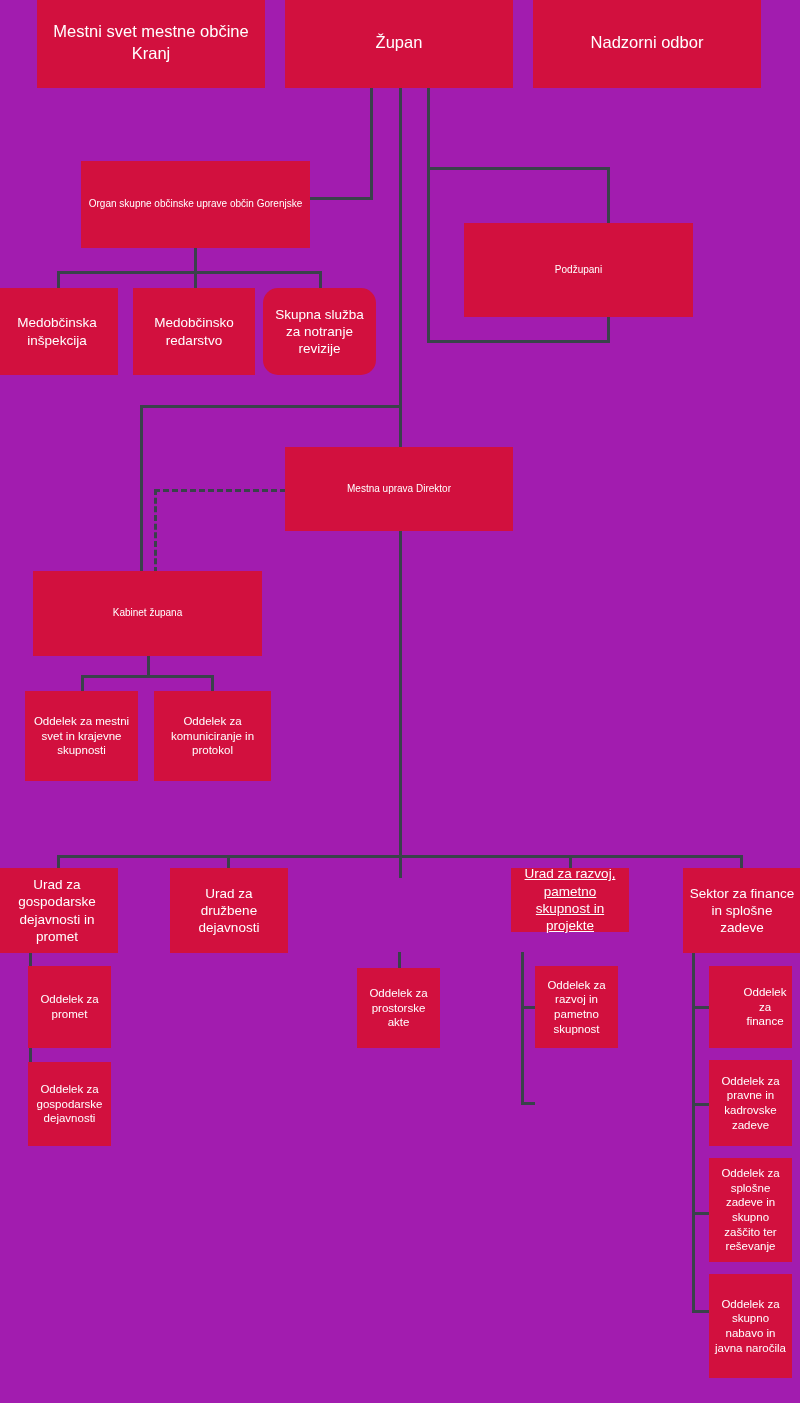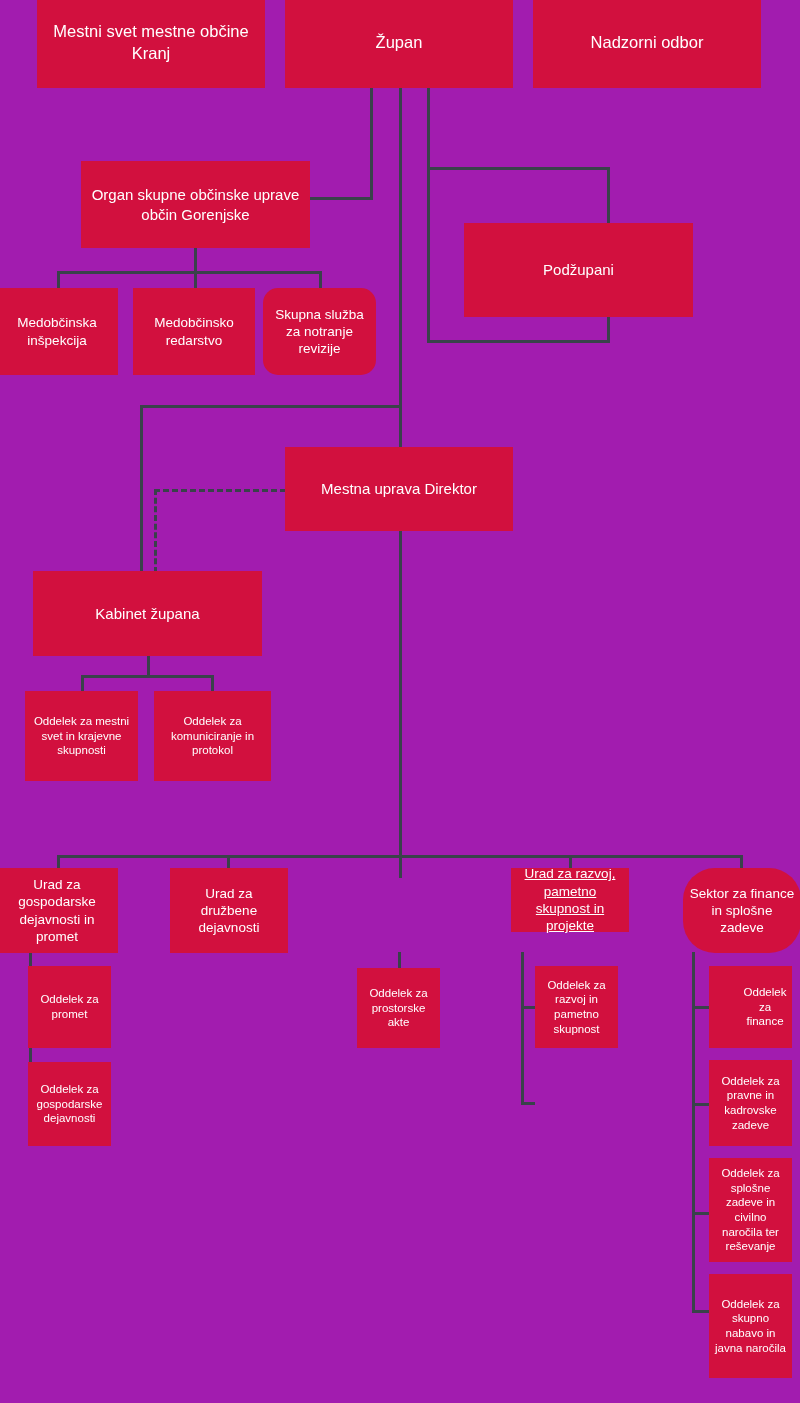--- a/index.html
+++ b/index.html
@@ -24,21 +24,21 @@
     display: flex;
     align-items: center;
     justify-content: center;
     text-align: center;
     box-sizing: border-box;
     padding: 2px 6px;
     line-height: 1.28;
     z-index: 5;
   }
   .lvl1 { font-size: 16.5px; }
-  .lvl2 { font-size: 15px; }
+  .lvl2 { font-size: 10px; }
   .lvl3 { font-size: 13.5px; }
   .lvl4 { font-size: 11.5px; }
   .conn {
     position: absolute;
     background: #39424A;
     z-index: 1;
   }
   .conn.h { height: 3px; }
   .conn.v { width: 3px; }
   .dash-h {
@@ -133,32 +133,32 @@
 
   <div class="node lvl4" style="left:154px; top:691px; width:117px; height:90px;">Oddelek za komuniciranje in protokol</div>
 
   <div class="node lvl3" style="left:-4px; top:868px; width:122px; height:85px;">Urad za gospodarske dejavnosti in promet</div>
 
   <div class="node lvl3" style="left:170px; top:868px; width:118px; height:85px;">Urad za družbene dejavnosti</div>
 
 
   <div class="node lvl3" style="left:511px; top:868px; width:118px; height:64px;text-decoration:underline;">Urad za razvoj, pametno skupnost in projekte</div>
 
-  <div class="node lvl3" style="left:683px; top:868px; width:118px; height:85px;border-radius:32px;">Sektor za finance in splošne zadeve</div>
+  <div class="node lvl3" style="left:683px; top:868px; width:118px; height:85px;">Sektor za finance in splošne zadeve</div>
 
   <div class="node lvl4" style="left:28px; top:966px; width:83px; height:82px;">Oddelek za promet</div>
 
   <div class="node lvl4" style="left:28px; top:1062px; width:83px; height:84px;">Oddelek za gospodarske dejavnosti</div>
 
   <div class="node lvl4" style="left:357px; top:968px; width:83px; height:80px;">Oddelek za prostorske akte</div>
 
   <div class="node lvl4" style="left:535px; top:966px; width:83px; height:82px;">Oddelek za razvoj in pametno skupnost</div>
 
 
   <div class="node lvl4" style="left:709px; top:966px; width:83px; height:82px;padding-left:35px;">Oddelek za finance</div>
 
   <div class="node lvl4" style="left:709px; top:1060px; width:83px; height:86px;">Oddelek za pravne in kadrovske zadeve</div>
 
-  <div class="node lvl4" style="left:709px; top:1158px; width:83px; height:104px;">Oddelek za splošne zadeve in civilno naročila ter reševanje</div>
+  <div class="node lvl4" style="left:709px; top:1158px; width:83px; height:104px;">Oddelek za splošne zadeve in skupno zaščito ter reševanje</div>
 
   <div class="node lvl4" style="left:709px; top:1274px; width:83px; height:104px;">Oddelek za skupno nabavo in javna naročila</div>
 
 </div>
 
 </body></html>

